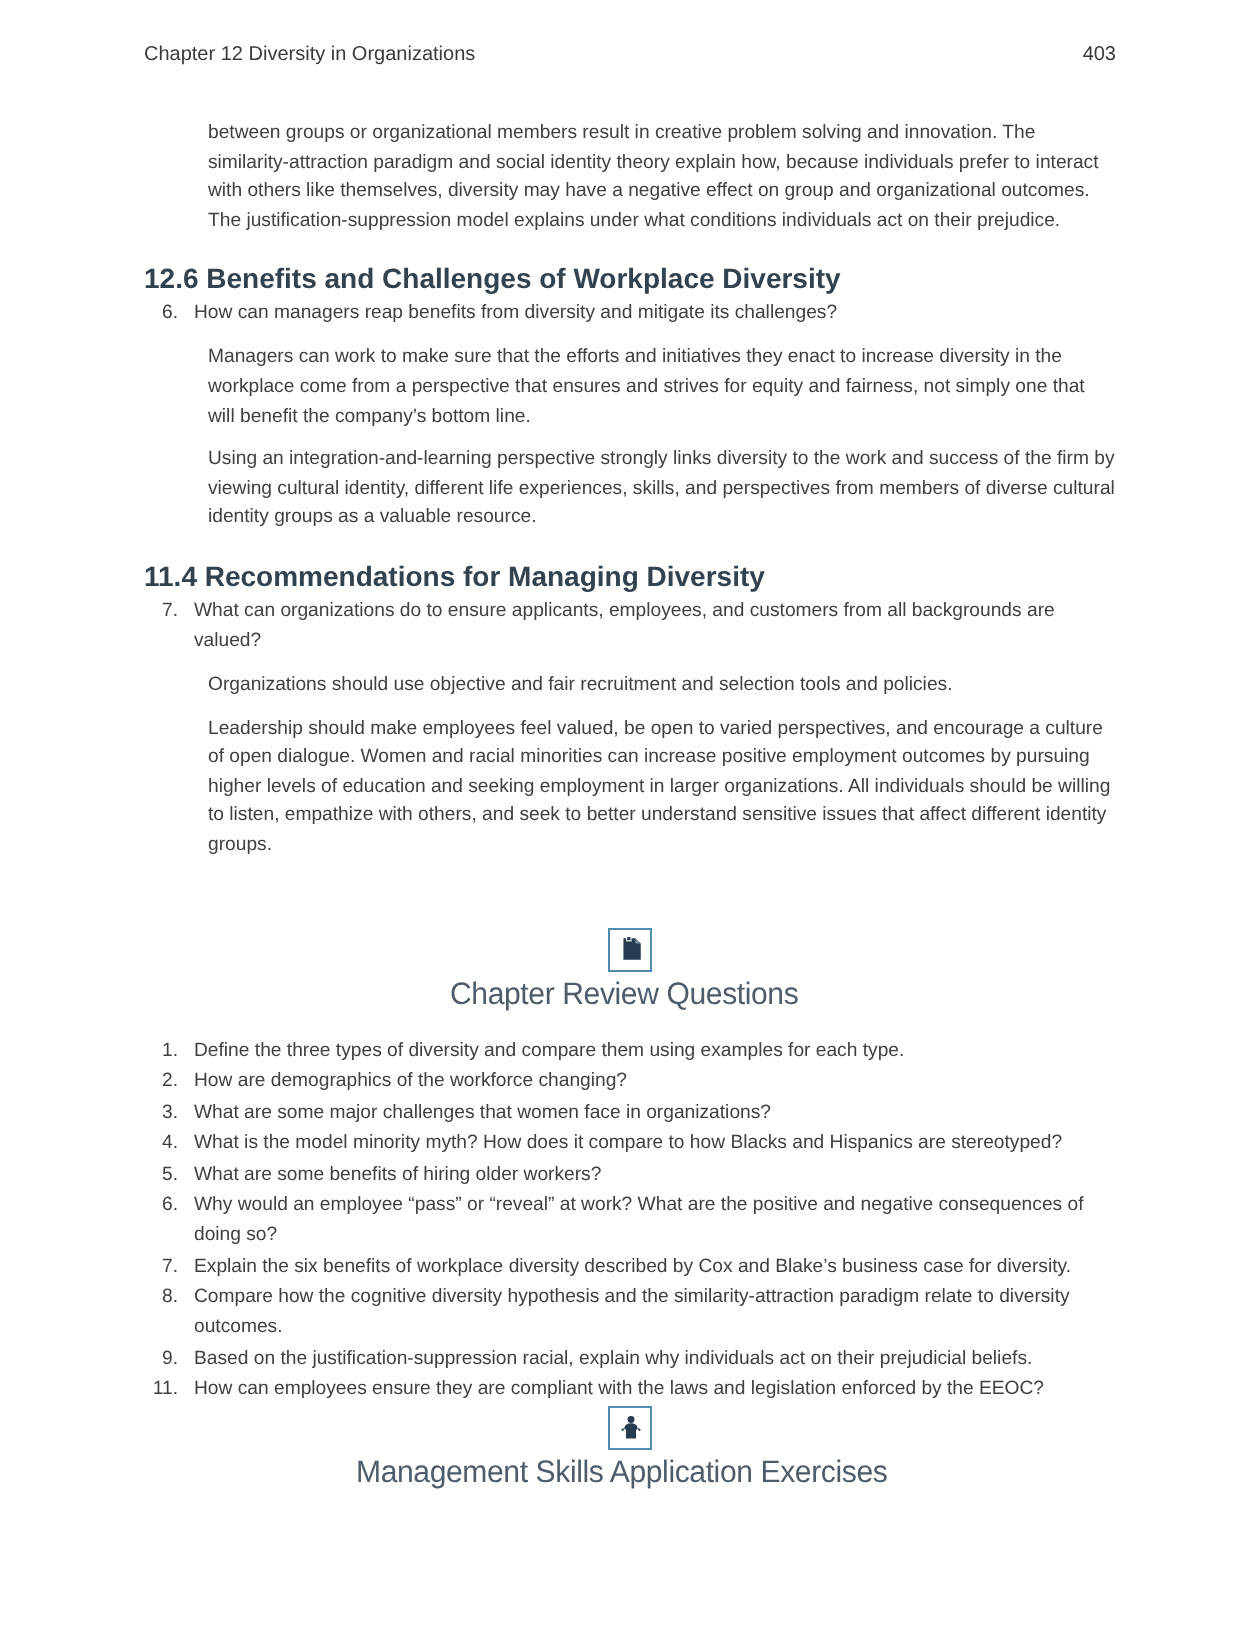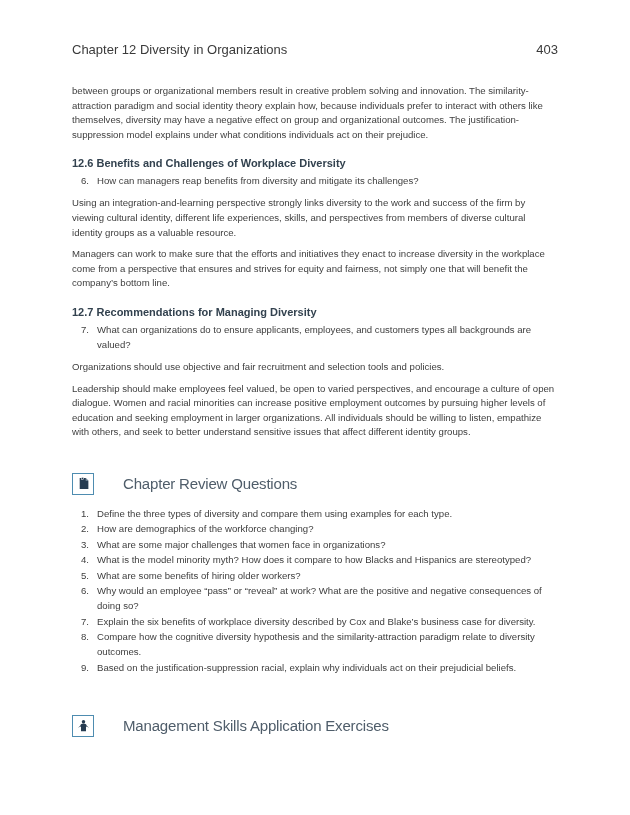--- a/index.html
+++ b/index.html
@@ -13,35 +13,35 @@
     position: relative;
   }
   .page {
     padding: 22px 72px 0 72px;
   }
   
   .running-head {
     display: flex;
     justify-content: space-between;
     align-items: center;
-    font-size: 13px;
+    font-size: 10px;
     color: #3a3a3a;
     margin-bottom: 27px;
-    margin-top: 20px;
   }
   
   p.body-text {
     font-size: 9.6px;
     line-height: 14.6px;
     margin-bottom: 7px;
     color: #404040;
+    margin-left: 32px;
   }
   .section { margin-top: 14px; }
   .section-heading {
-    font-size: 11px;
+    font-size: 14px;
     font-weight: bold;
     color: #33424f;
     line-height: 14px;
     margin-bottom: 3px;
   }
   
   .qrow {
     display: flex;
     font-size: 9.6px;
     line-height: 15px;
@@ -52,24 +52,25 @@
     text-align: right;
     margin-right: 8px;
     flex-shrink: 0;
   }
   .qrow .qtext { flex: 1; }
   .summary-q { margin-bottom: 8px; }
   
   .feature-heading {
     display: flex;
     align-items: center;
-    gap: 29px;
+    gap: 3px;
+    flex-direction: column;
   }
   .feature-heading.review { margin-top: 33px; margin-bottom: 11px; }
-  .feature-heading.exercises { margin-top: 40px; }
+  .feature-heading.exercises { }
   .feature-icon-box {
     width: 22px;
     height: 22px;
     border: 1.5px solid #4e8cb0;
     background: #ffffff;
     display: flex;
     align-items: center;
     justify-content: center;
     flex-shrink: 0;
   }
@@ -96,29 +97,29 @@
   </div>
 
   <p class="body-text">between groups or organizational members result in creative problem solving and innovation. The similarity-attraction paradigm and social identity theory explain how, because individuals prefer to interact with others like themselves, diversity may have a negative effect on group and organizational outcomes. The justification-suppression model explains under what conditions individuals act on their prejudice.</p>
 
   <div class="section">
     <div class="section-heading">12.6 Benefits and Challenges of Workplace Diversity</div>
     <div class="qrow summary-q">
       <span class="qnum">6.</span>
       <span class="qtext">How can managers reap benefits from diversity and mitigate its challenges?</span>
     </div>
+    <p class="body-text">Managers can work to make sure that the efforts and initiatives they enact to increase diversity in the workplace come from a perspective that ensures and strives for equity and fairness, not simply one that will benefit the company’s bottom line.</p>
     <p class="body-text">Using an integration-and-learning perspective strongly links diversity to the work and success of the firm by viewing cultural identity, different life experiences, skills, and perspectives from members of diverse cultural identity groups as a valuable resource.</p>
-    <p class="body-text">Managers can work to make sure that the efforts and initiatives they enact to increase diversity in the workplace come from a perspective that ensures and strives for equity and fairness, not simply one that will benefit the company’s bottom line.</p>
   </div>
 
   <div class="section">
-    <div class="section-heading">12.7 Recommendations for Managing Diversity</div>
+    <div class="section-heading">11.4 Recommendations for Managing Diversity</div>
     <div class="qrow summary-q">
       <span class="qnum">7.</span>
-      <span class="qtext">What can organizations do to ensure applicants, employees, and customers types all backgrounds are valued?</span>
+      <span class="qtext">What can organizations do to ensure applicants, employees, and customers from all backgrounds are valued?</span>
     </div>
     <p class="body-text">Organizations should use objective and fair recruitment and selection tools and policies.</p>
     <p class="body-text">Leadership should make employees feel valued, be open to varied perspectives, and encourage a culture of open dialogue. Women and racial minorities can increase positive employment outcomes by pursuing higher levels of education and seeking employment in larger organizations. All individuals should be willing to listen, empathize with others, and seek to better understand sensitive issues that affect different identity groups.</p>
   </div>
 
   <div class="feature-heading review">
     <span class="feature-icon-box">
       <svg width="13" height="13" viewBox="0 0 24 24" aria-hidden="true">
         <path d="M5 2 h11 l5 5 v15 H5 z" fill="#263c51"></path>
         <path d="M16 2 l5 5 h-5 z" fill="#7f93a3"></path>
@@ -158,20 +159,24 @@
       <span class="qtext">Explain the six benefits of workplace diversity described by Cox and Blake’s business case for diversity.</span>
     </div>
     <div class="qrow">
       <span class="qnum">8.</span>
       <span class="qtext">Compare how the cognitive diversity hypothesis and the similarity-attraction paradigm relate to diversity outcomes.</span>
     </div>
     <div class="qrow">
       <span class="qnum">9.</span>
       <span class="qtext">Based on the justification-suppression racial, explain why individuals act on their prejudicial beliefs.</span>
     </div>
+    <div class="qrow">
+      <span class="qnum">11.</span>
+      <span class="qtext">How can employees ensure they are compliant with the laws and legislation enforced by the EEOC?</span>
+    </div>
   </div>
 
   <div class="feature-heading exercises">
     <span class="feature-icon-box">
       <svg width="13" height="13" viewBox="0 0 24 24" aria-hidden="true">
         <circle cx="12" cy="5" r="3.2" fill="#263c51"></circle>
         <path d="M12 8.5 c-4 0-6.2 2.2-6.2 5.2 l1.6 1 v8 h9.2 v-8 l1.6-1 c0-3-2.2-5.2-6.2-5.2 z" fill="#263c51"></path>
         <path d="M5.2 13.5 l-1.7 1.8 M18.8 13.5 l1.7 1.8" stroke="#263c51" stroke-width="1.6"></path>
       </svg>
     </span>

